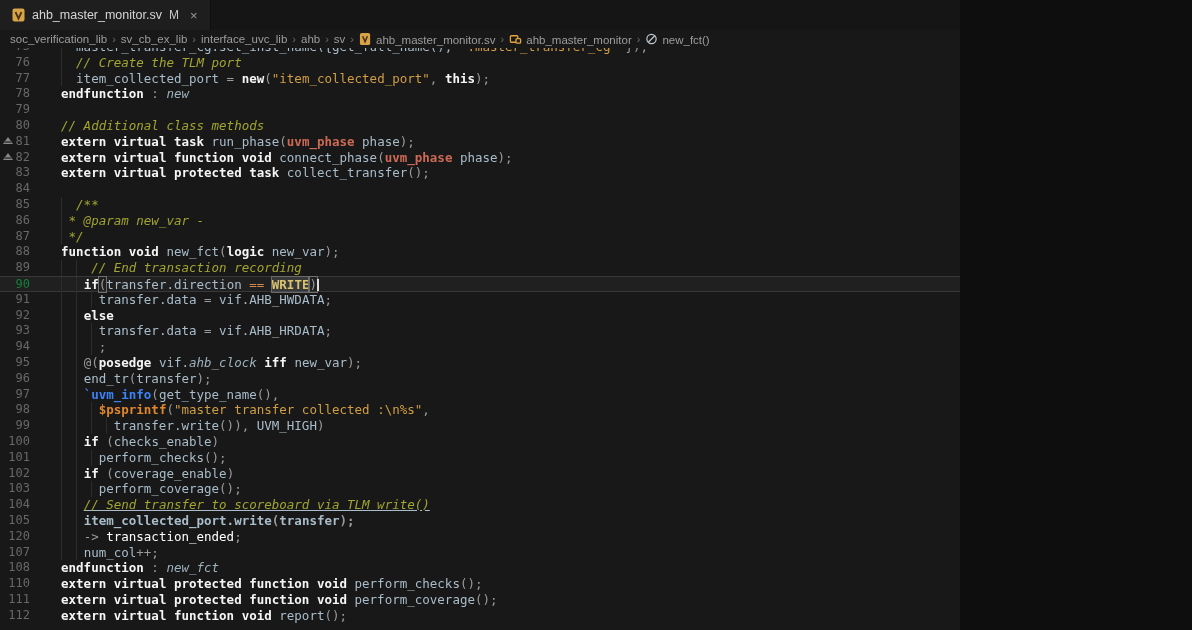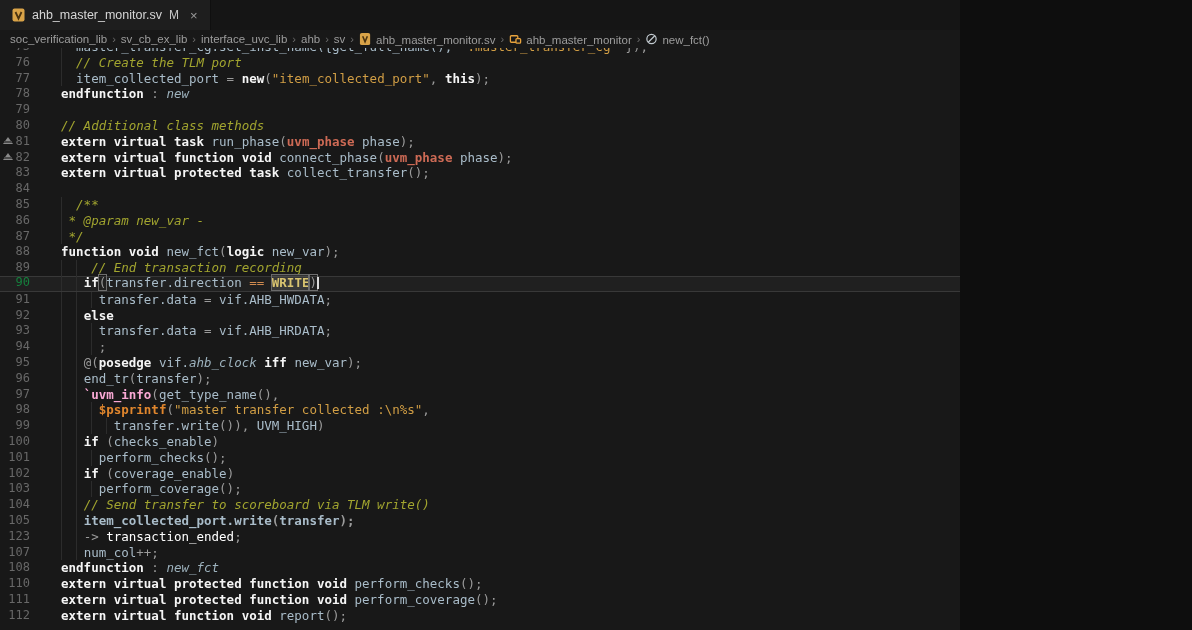--- a/index.html
+++ b/index.html
@@ -15,42 +15,42 @@
   #actions .act{font-size:14px;line-height:1;cursor:pointer;}
   
   #breadcrumb{position:absolute;left:0;top:30px;width:1192px;height:18px;display:flex;align-items:center;
               padding-left:10px;color:#9d9d9d;font-size:11.5px;background:#181818;}
   .bc-item{display:flex;align-items:flex-end;gap:4px;white-space:nowrap;cursor:pointer;}
   .bc-sep{color:#6b6b6b;margin:0 5px;font-size:11px;}
   .fico{width:13px;height:14px;display:inline-block}
   
   #editor{position:absolute;left:0;top:48px;width:1082px;height:582px;overflow:hidden;background:#181818;}
   #rows{position:absolute;left:0;top:-9px;right:0;}
-  .row{position:relative;display:flex;height:15.8px;align-items:flex-end;
+  .row{position:relative;display:flex;height:15.8px;align-items:flex-start;
        font-family:"DejaVu Sans Mono","Liberation Mono",monospace;font-size:12.5px;line-height:15.8px;}
   .row.cur{background:rgba(255,255,255,0.035);border-top:1px solid #383838;border-bottom:1px solid #383838;box-sizing:border-box;}
   .lnum{width:30px;flex:none;text-align:right;color:#686868;font-size:12px;user-select:none;cursor:pointer;}
   .row.cur .lnum{color:#15803d;}
   .chg{width:3px;flex:none;margin-left:3px;}
   .chg.on{background:#5a7d17;}
   .codeline{position:relative;flex:1;margin-left:10px;white-space:pre;color:#a9bcc9;}
   .codeline span{white-space:pre;}
   .guide{position:absolute;top:0;bottom:0;width:1px;background:#2c2c2c;}
   .marker{position:absolute;left:3px;top:3px;width:0;height:0;border-left:5px solid transparent;
           border-right:5px solid transparent;border-bottom:7px solid #8a8a8a;}
   .marker:after{content:"";position:absolute;left:-4px;top:4px;width:8px;height:2px;background:#4a4a4a;}
   
   .tk-kw{color:#f5f5f5;font-weight:bold;}
   .tk-id{color:#a9bcc9;}
   .tk-pn{color:#9b9b9b;}
   .tk-cm{color:#a2a52f;font-style:italic;}
   .tk-str{color:#d19e45;}
   .tk-typ{color:#cd6a55;font-weight:bold;}
   .tk-sys{color:#e0862d;font-weight:bold;}
-  .tk-mac{color:#f9a8d4;font-weight:bold;}
+  .tk-mac{color:#3b82f6;font-weight:bold;}
   .tk-ev{color:#ffffff;}
   .tk-op{color:#cf8a4f;}
   .tk-itl{color:#9db2bd;font-style:italic;}
   .tk-wr{color:#d9c470;font-weight:bold;background:rgba(110,110,110,0.32);outline:1px solid #6a6a6a;}
   .tk-bm{color:#9b9b9b;outline:1px solid #6f6f6f;}
   .tk-cur{display:inline-block;width:0;height:12px;border-left:2px solid #dcdcdc;transform:translateY(2px);}
   
   #minimap{position:absolute;left:1082px;top:48px;width:96px;height:582px;cursor:pointer;}
   .mm-band{position:absolute;opacity:.9;}
   .mm-gmark{position:absolute;left:0;width:3px;}
@@ -274,29 +274,29 @@
           <div class="codeline" style="padding-left: 5ch;"><span class="guide" style="left: 2ch;"></span><span class="guide" style="left: 4ch;"></span><span class="tk-kw">if</span><span class="tk-pn"> (</span><span class="tk-id">coverage_enable</span><span class="tk-pn">)</span></div>
         </div>
         <div class="row">
           <span class="lnum">103</span>
           <span class="chg on"></span>
           <div class="codeline" style="padding-left: 7ch;"><span class="guide" style="left: 2ch;"></span><span class="guide" style="left: 4ch;"></span><span class="guide" style="left: 6ch;"></span><span class="tk-id">perform_coverage</span><span class="tk-pn">();</span></div>
         </div>
         <div class="row">
           <span class="lnum">104</span>
           <span class="chg on"></span>
-          <div class="codeline" style="padding-left: 5ch;"><span class="guide" style="left: 2ch;"></span><span class="guide" style="left: 4ch;"></span><span class="tk-cm">// Send transfer to scoreboard via TLM write()</span></div>
+          <div class="codeline" style="padding-left: 5ch; text-decoration: underline;"><span class="guide" style="left: 2ch;"></span><span class="guide" style="left: 4ch;"></span><span class="tk-cm">// Send transfer to scoreboard via TLM write()</span></div>
         </div>
         <div class="row">
           <span class="lnum">105</span>
           <span class="chg on"></span>
           <div class="codeline" style="padding-left: 5ch; font-weight: bold;"><span class="guide" style="left: 2ch;"></span><span class="guide" style="left: 4ch;"></span><span class="tk-id">item_collected_port.write</span><span class="tk-pn">(</span><span class="tk-id">transfer</span><span class="tk-pn">);</span></div>
         </div>
         <div class="row">
-          <span class="lnum">123</span>
+          <span class="lnum">120</span>
           <span class="chg on"></span>
           <div class="codeline" style="padding-left: 5ch;"><span class="guide" style="left: 2ch;"></span><span class="guide" style="left: 4ch;"></span><span class="tk-pn">-&gt; </span><span class="tk-ev">transaction_ended</span><span class="tk-pn">;</span></div>
         </div>
         <div class="row">
           <span class="lnum">107</span>
           <span class="chg on"></span>
           <div class="codeline" style="padding-left: 5ch;"><span class="guide" style="left: 2ch;"></span><span class="guide" style="left: 4ch;"></span><span class="tk-id">num_col</span><span class="tk-pn">++;</span></div>
         </div>
         <div class="row">
           <span class="lnum">108</span>

